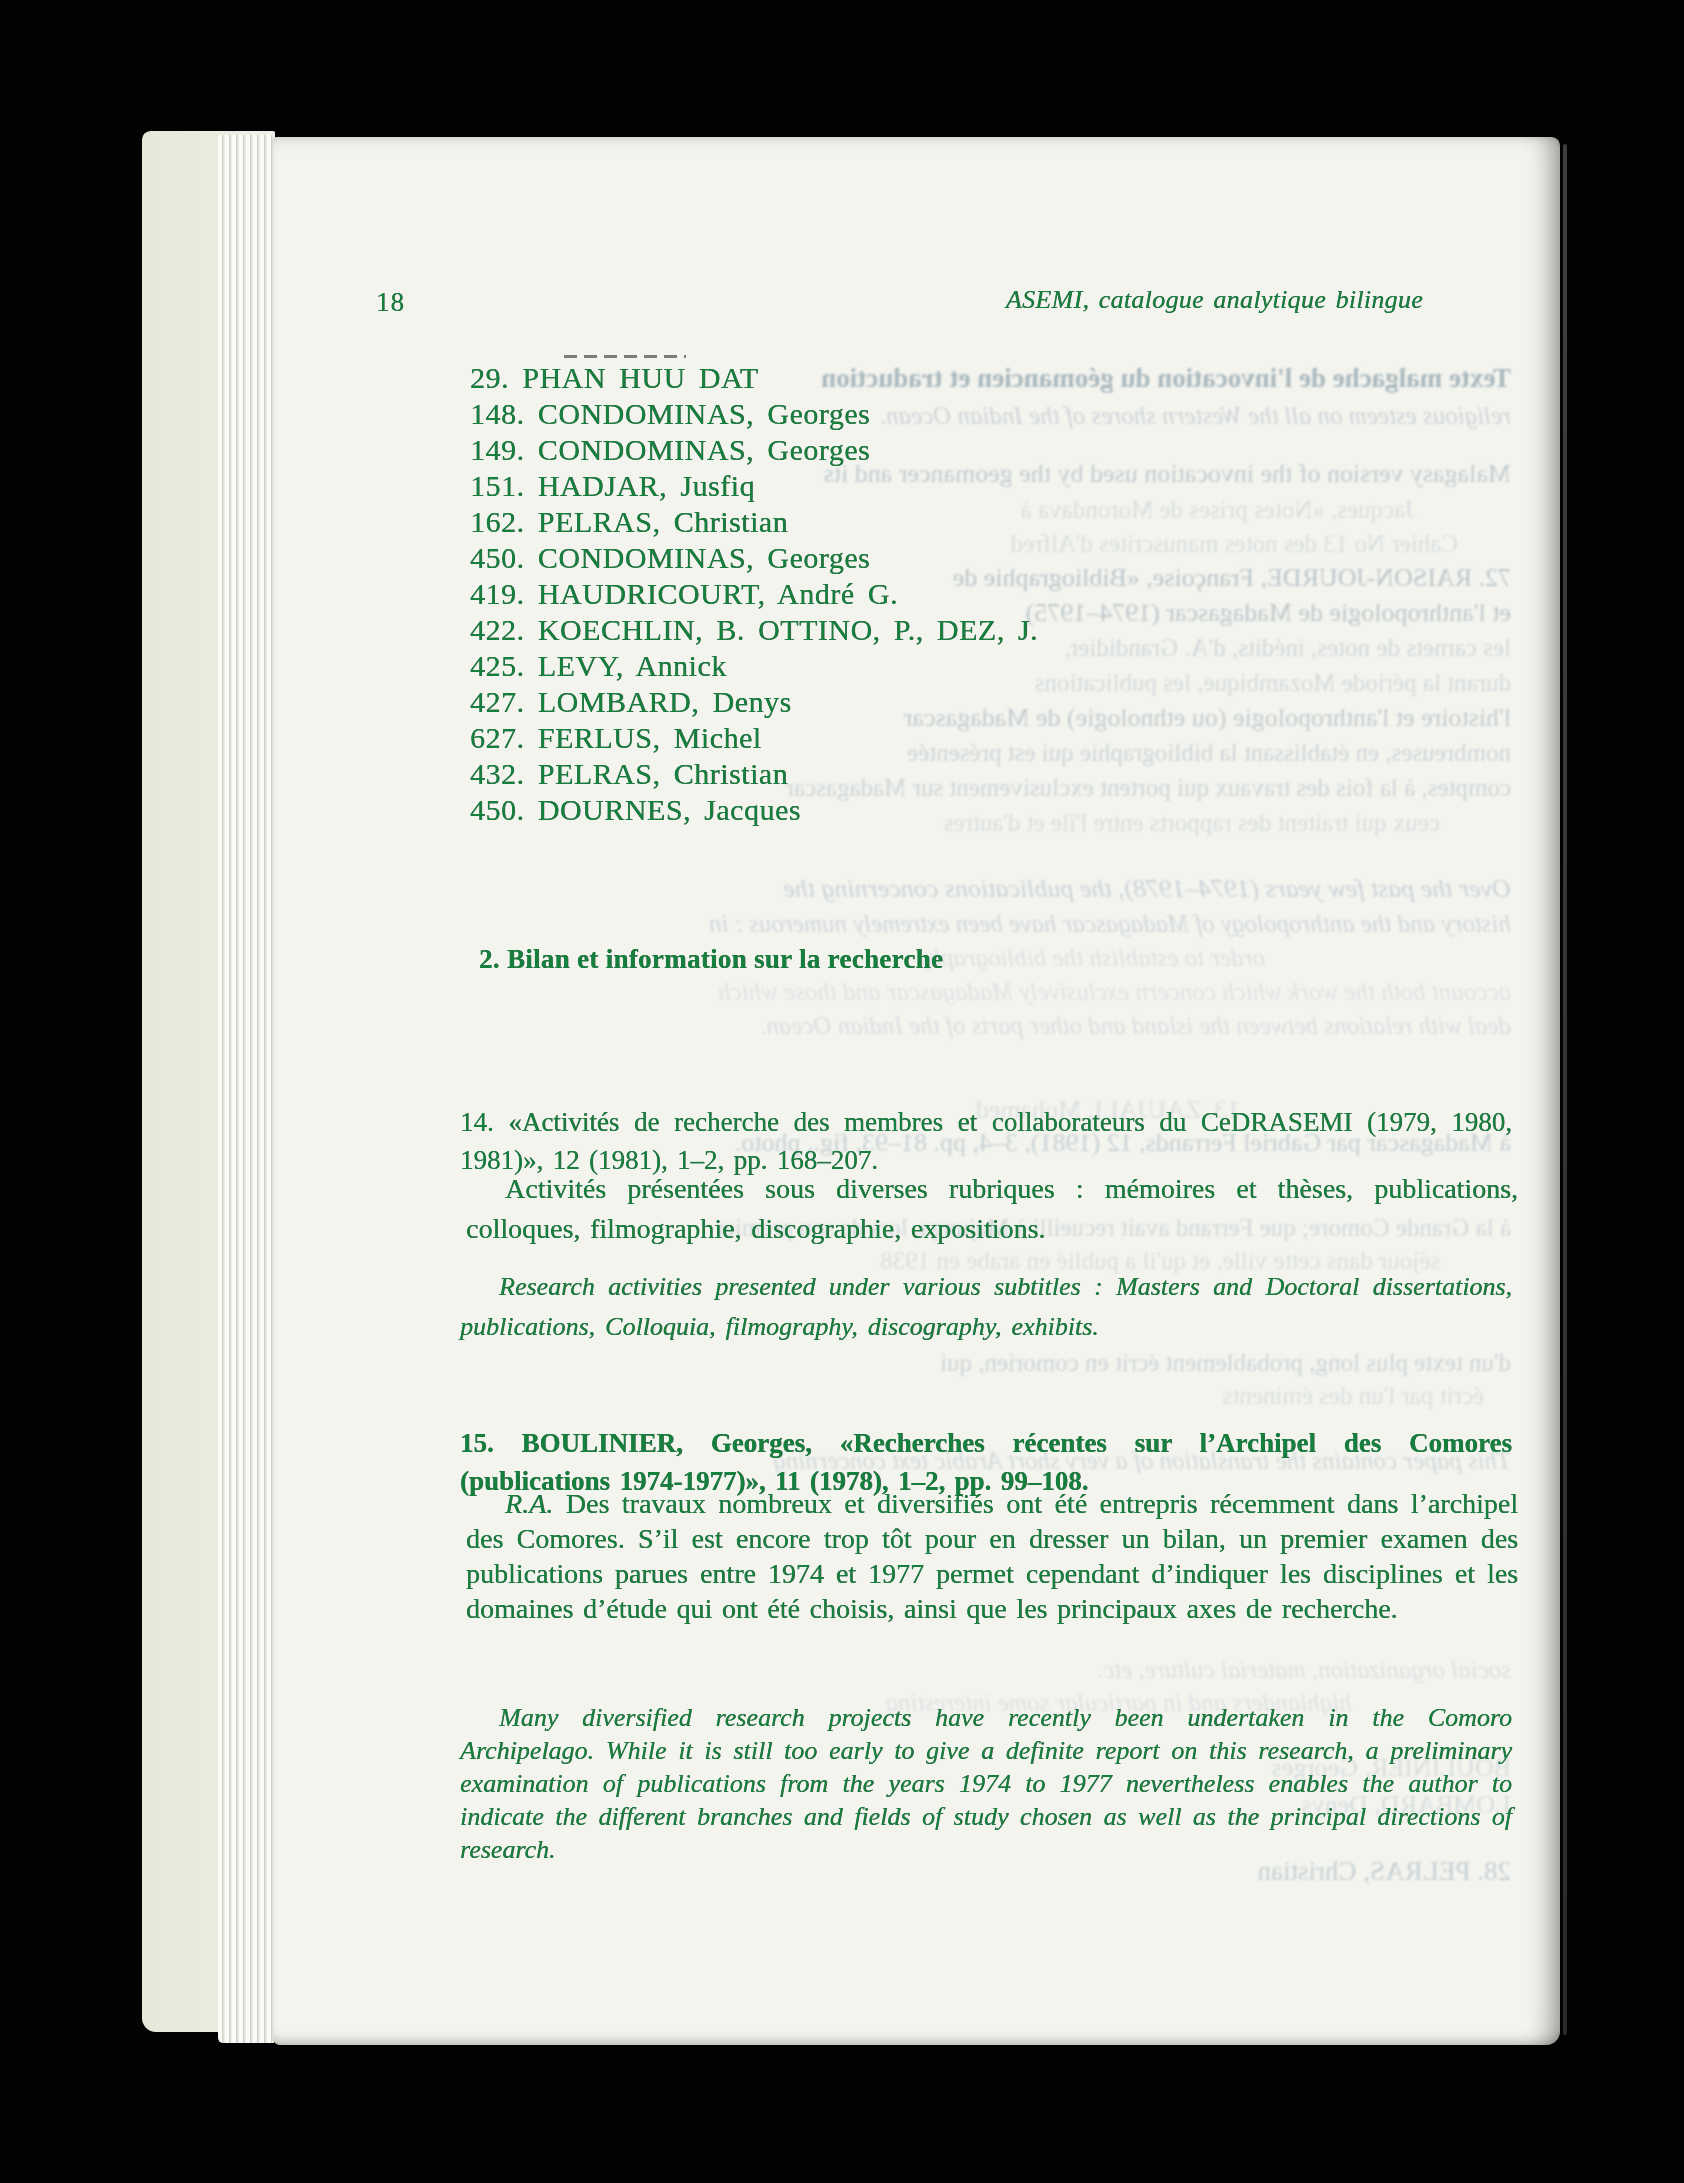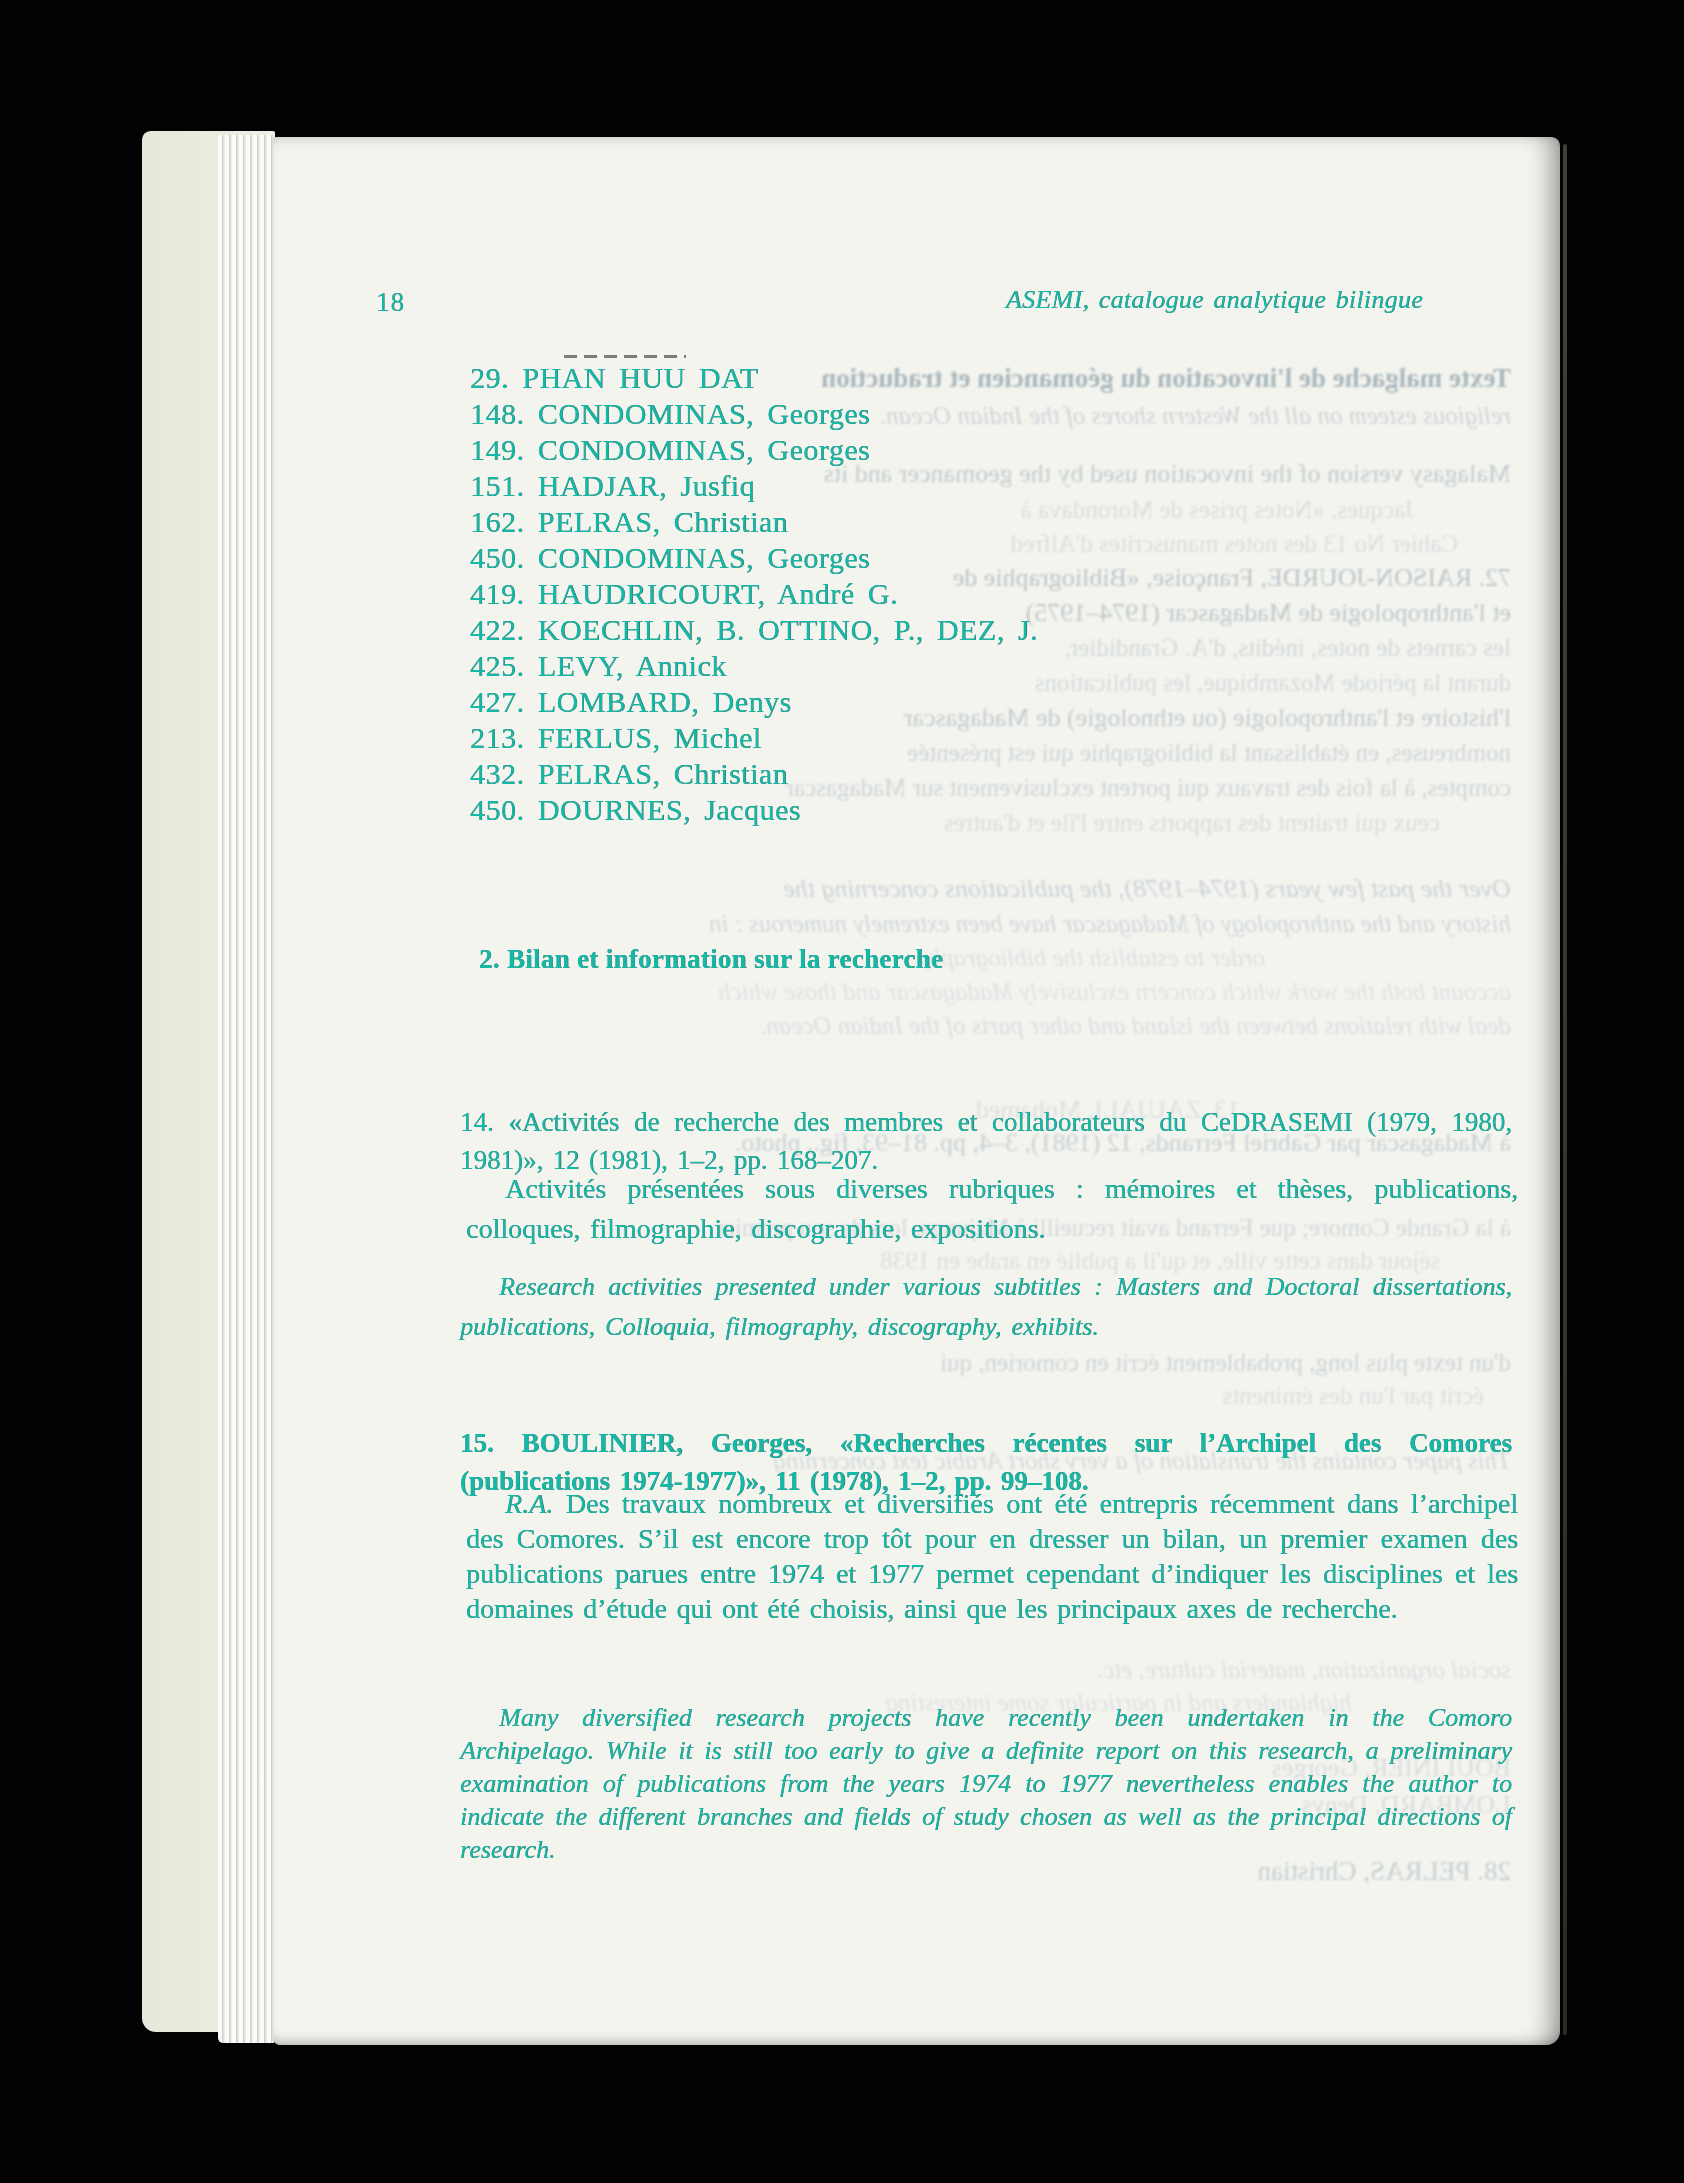--- a/index.html
+++ b/index.html
@@ -21,21 +21,21 @@
                inset 0 6.1px 10.5px -7.9px rgba(0,0,0,.16);}
   #spine-edge{left:1563px;top:144px;width:4.4px;height:1891px;
     background:linear-gradient(#8a8a86,#5c5c58);opacity:.45;border-radius:2.6px;}
 
   
   #ghost-layer{left:0;top:0;width:1685px;height:2184px;}
   .ghost{position:absolute;transform:scaleX(-1);filter:blur(1.2px);
          white-space:nowrap;line-height:1.25;color:#7f98a6;pointer-events:none;}
 
   
-  #text-layer{left:0;top:0;width:1685px;height:2184px;color:#14b8a6;}
+  #text-layer{left:0;top:0;width:1685px;height:2184px;color:#15803d;}
   .ink{text-shadow:0.3px 0 0 rgba(25,25,25,.75);}
   #page-number{left:376px;top:287px;font-size:27px;letter-spacing:0.9px;}
   #running-header{left:978px;top:285px;width:445px;text-align:right;
     font-style:italic;font-size:26px;letter-spacing:0.3px;word-spacing:2.6px;}
   #author-list{left:470px;top:360px;width:681px;}
   .index-line{font-size:30px;line-height:36px;letter-spacing:0.5px;word-spacing:5.2px;}
   #bleed-dash-rule{left:564px;top:355px;width:122px;height:2.6px;opacity:.75;
     background:repeating-linear-gradient(90deg,rgba(45,45,45,.8) 0 13px,transparent 13px 20px);}
   #section-heading{left:479px;top:944px;font-size:27px;font-weight:bold;letter-spacing:0.3px;}
   .citation{left:460px;width:1052px;font-size:27px;line-height:38px;
@@ -107,21 +107,21 @@
         <div class="index-line">29. PHAN HUU DAT</div>
         <div class="index-line">148. CONDOMINAS, Georges</div>
         <div class="index-line">149. CONDOMINAS, Georges</div>
         <div class="index-line">151. HADJAR, Jusfiq</div>
         <div class="index-line">162. PELRAS, Christian</div>
         <div class="index-line">450. CONDOMINAS, Georges</div>
         <div class="index-line">419. HAUDRICOURT, André G.</div>
         <div class="index-line">422. KOECHLIN, B. OTTINO, P., DEZ, J.</div>
         <div class="index-line">425. LEVY, Annick</div>
         <div class="index-line">427. LOMBARD, Denys</div>
-        <div class="index-line">213. FERLUS, Michel</div>
+        <div class="index-line">627. FERLUS, Michel</div>
         <div class="index-line">432. PELRAS, Christian</div>
         <div class="index-line">450. DOURNES, Jacques</div>
       </div>
 
     <div class="abs ink" id="section-heading">2. Bilan et information sur la recherche</div>
 
     <div class="abs ink citation" id="entry14-citation">14. «Activités de recherche des membres et collaborateurs du CeDRASEMI (1979, 1980, 1981)», 12 (1981), 1–2, pp. 168–207.</div>
 
     <div class="abs ink para-fr" id="entry14-abstract-fr">Activités présentées sous diverses rubriques : mémoires et thèses, publications, colloques, filmographie, discographie, expositions.</div>
 

